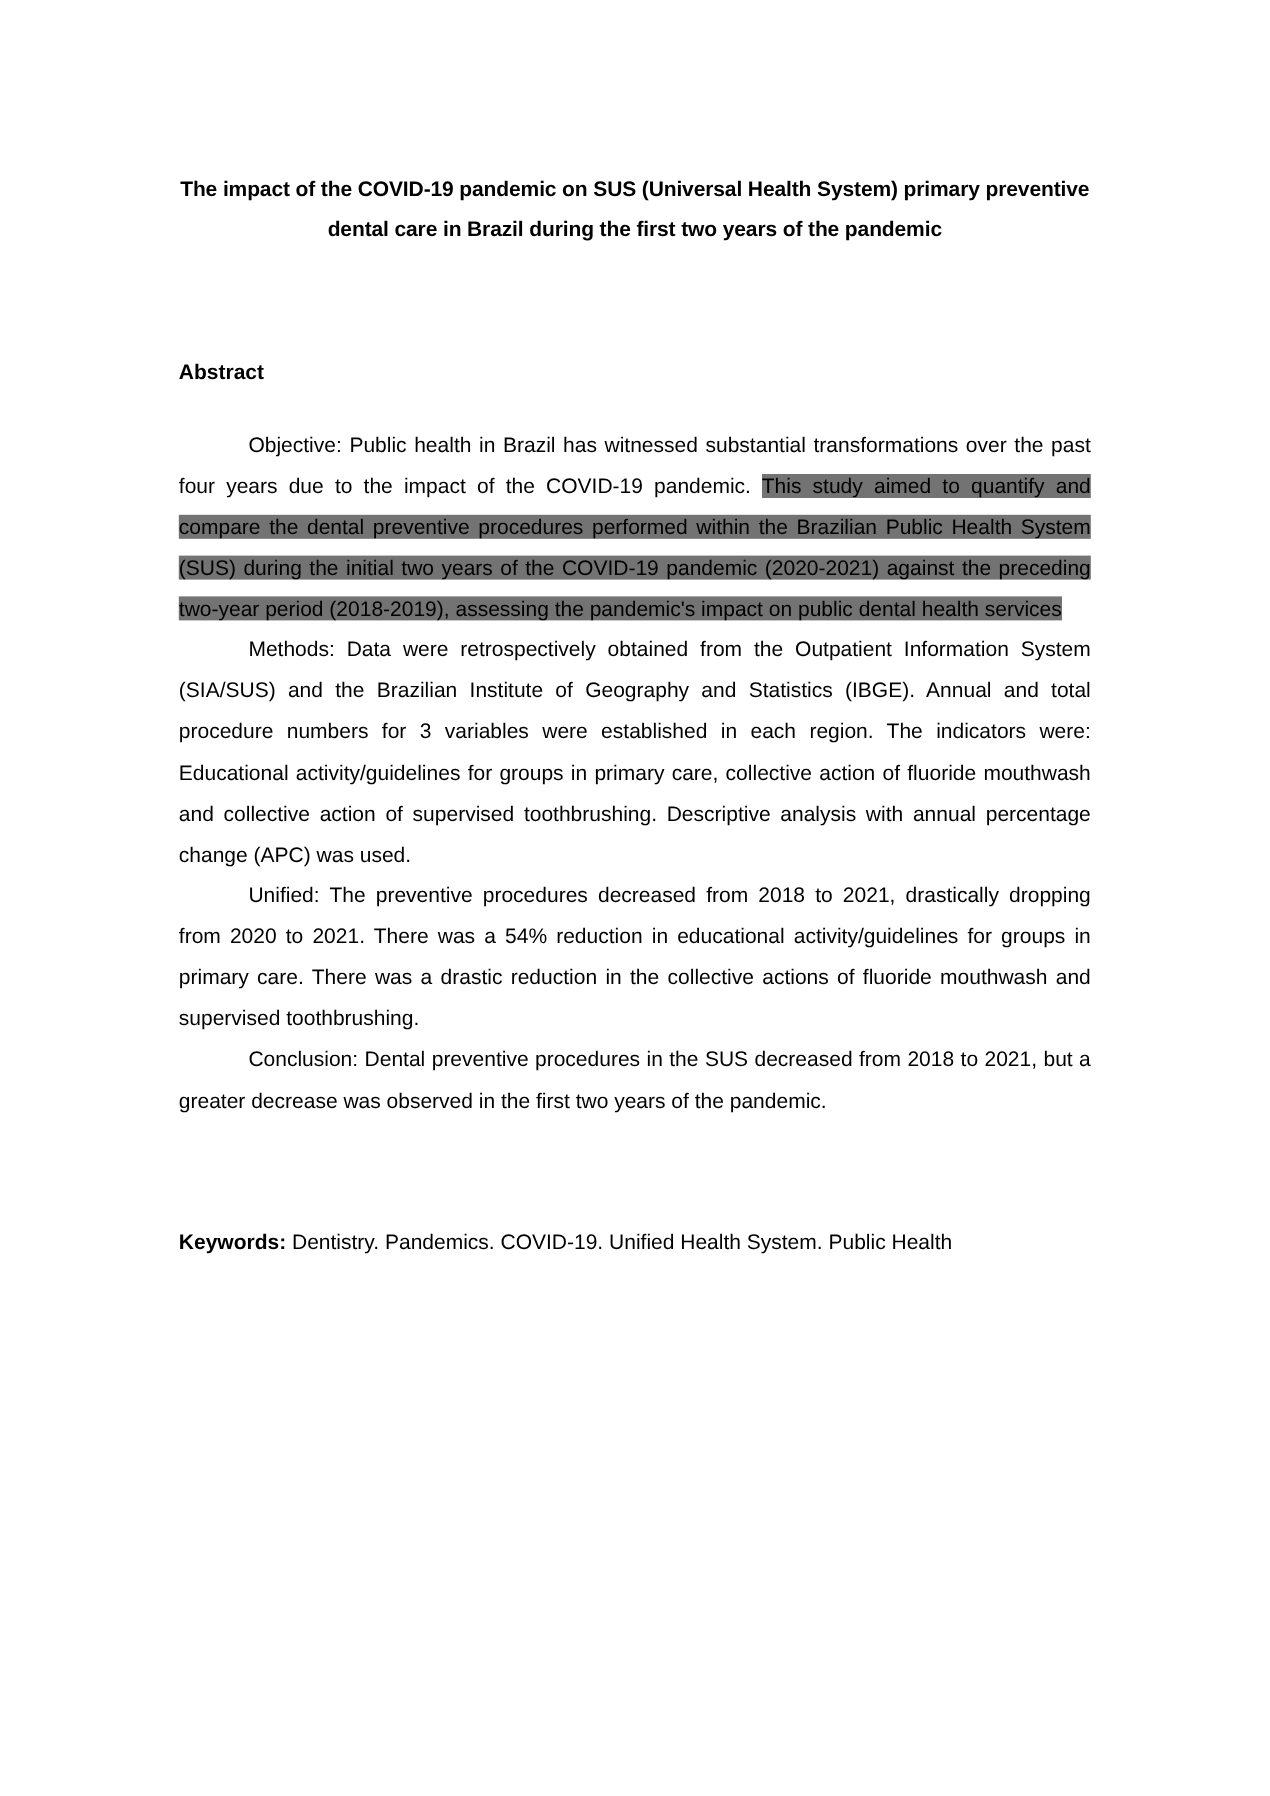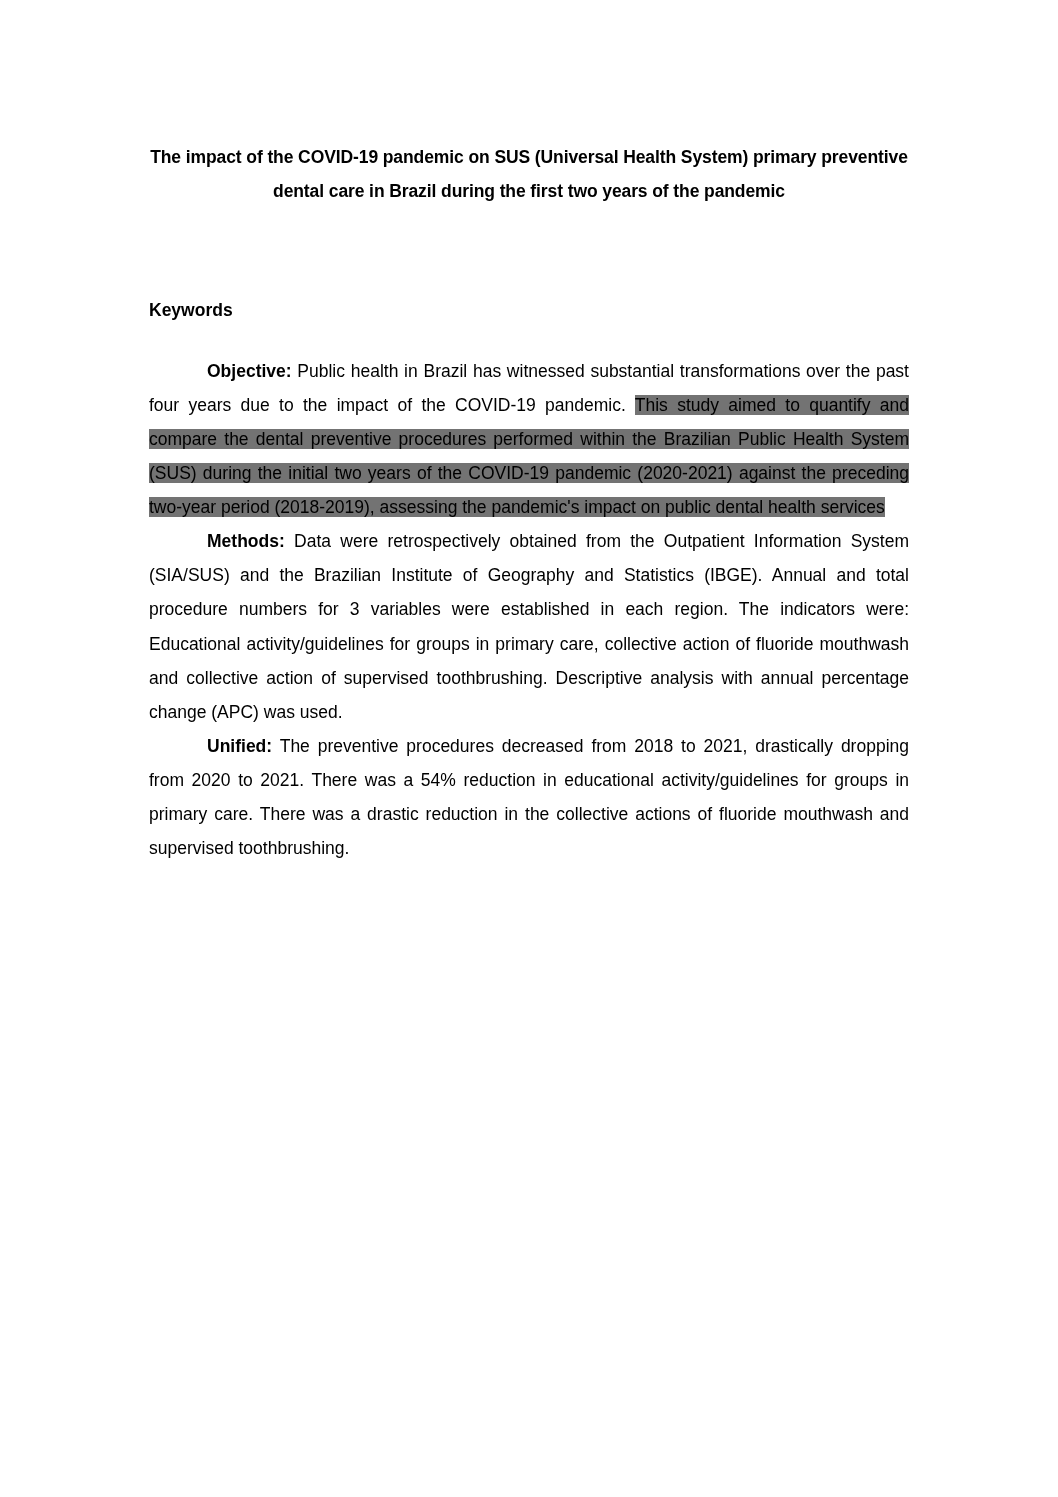--- a/index.html
+++ b/index.html
@@ -45,21 +45,21 @@
     line-height: 1.95;
     text-align: justify;
     text-justify: inter-word;
     margin: 0;
     text-indent: 58px;
   }
   p.body.first {
     margin-top: 26px;
   }
   .lead {
-    font-weight: bold;
+    font-weight: normal;
   }
   .hl {
     background: #737373;
     box-decoration-break: clone;
     -webkit-box-decoration-break: clone;
   }
   .keywords-block {
     margin-top: 84px;
     font-size: 17.5px;
     line-height: 1.95;
@@ -70,24 +70,26 @@
   }
 </style>
 </head>
 <body>
 
 <div class="page">
   <div class="content">
 
     <div class="title">The impact of the COVID-19 pandemic on SUS (Universal Health System) primary preventive dental care in Brazil during the first two years of the pandemic</div>
 
-    <div class="section-heading">Keywords</div>
+    <div class="section-heading">Abstract</div>
 
     <p class="body first"><span class="lead">Objective:</span><span> Public health in Brazil has witnessed substantial transformations over the past four years due to the impact of the COVID-19 pandemic. </span><span class="hl">This study aimed to quantify and compare the dental preventive procedures performed within the Brazilian Public Health System (SUS) during the initial two years of the COVID-19 pandemic (2020-2021) against the preceding two-year period (2018-2019), assessing the pandemic's impact on public dental health services</span></p>
 
     <p class="body"><span class="lead">Methods:</span><span> Data were retrospectively obtained from the Outpatient Information System (SIA/SUS) and the Brazilian Institute of Geography and Statistics (IBGE). Annual and total procedure numbers for 3 variables were established in each region. The indicators were:  Educational activity/guidelines for groups in primary care, collective action of fluoride mouthwash and collective action of supervised toothbrushing. Descriptive analysis with annual percentage change (APC) was used.</span></p>
 
     <p class="body"><span class="lead">Unified:</span><span> The preventive procedures decreased from 2018 to 2021, drastically dropping from 2020 to 2021. There was a 54% reduction in educational activity/guidelines for groups in primary care. There was a drastic reduction in the collective actions of fluoride mouthwash and supervised toothbrushing.</span></p>
 
+    <p class="body"><span class="lead">Conclusion:</span><span> Dental preventive procedures in the SUS decreased from 2018 to 2021, but a greater decrease was observed in the first two years of the pandemic.</span></p>
 
+    <p class="keywords-block"><span class="lead">Keywords:</span><span> Dentistry. Pandemics. COVID-19. Unified Health System. Public Health</span></p>
 
   </div>
 </div>
 
 </body></html>

